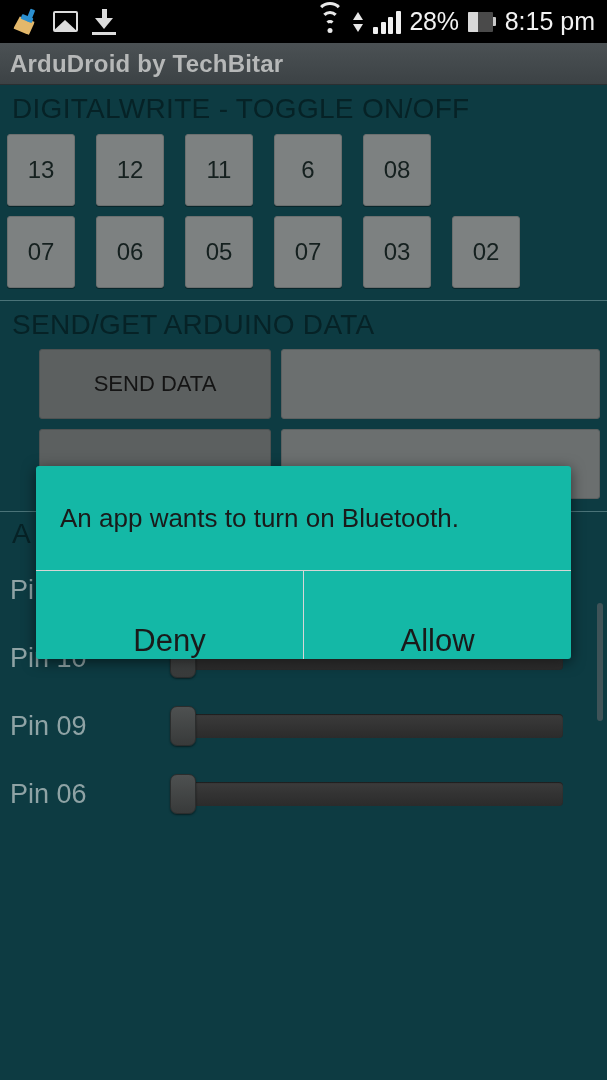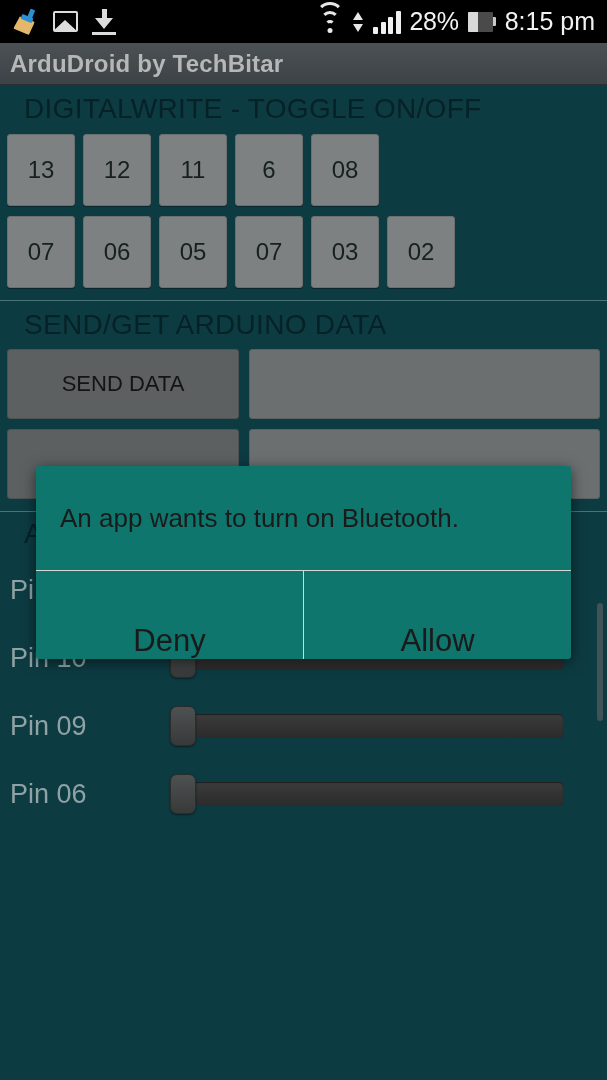--- a/index.html
+++ b/index.html
@@ -116,39 +116,39 @@
     color:#b6b8b8; font-size:24px; font-weight:bold; letter-spacing:0.2px;
   }
 
   
   .app{
     position:absolute; top:85px; left:0; width:607px; height:995px;
     background:#0d3b42;
   }
   .section-title{
     color:#062226; font-size:28px; letter-spacing:0.3px;
-    padding-left:24px; line-height:1;
+    padding-left:12px; line-height:1;
   }
   .hrule{ height:1px; background:#4a7378; width:100%; }
 
-  .pinrow{ display:flex; padding:0 7px; gap:8px; }
+  .pinrow{ display:flex; padding:0 7px; gap:21px; }
   .pinbtn{
     width:68px; height:72px; background:#7d8181;
     border:1px solid #6b6f6f; border-radius:3px;
     display:flex; align-items:center; justify-content:center;
     color:#15201f; font-size:24px;
     box-shadow:0 1px 0 rgba(0,0,0,.35);
   }
 
   .datarow{ display:flex; padding:0 7px; gap:10px; }
   .senddata-btn{
     width:232px; height:70px; background:#5c6060;
     border:1px solid #4e5252; border-radius:3px;
     display:flex; align-items:center; justify-content:center;
-    color:#141414; font-size:22px;
+    color:#141414; font-size:22px;margin-left:32px;
   }
   .datafield{
     flex:1; height:70px; background:#6b6f6f;
     border:1px solid #5c6060; border-radius:3px;
   }
 
   .slider-row{
     display:flex; align-items:center; height:68px; padding:0 10px;
   }
   .slider-label{
@@ -170,21 +170,21 @@
   
   .scrollbar{
     position:absolute; right:4px; width:6px; background:#3f5358;
     border-radius:3px;
   }
 
   
   .scrim{ position:absolute; inset:0; background:transparent; }
   .dialog{
     position:absolute; left:36px; top:466px; width:535px; height:193px;
-    background:#0f766e; border-radius:3px;
+    background:#14b8a6; border-radius:3px;
     box-shadow:0 3px 14px rgba(0,0,0,.55);
     display:flex; flex-direction:column;
   }
   .dialog-msg{
     flex:1; display:flex; align-items:center;
     padding:0 24px; color:#1a1a1a; font-size:26px;
   }
   .dialog-divider{ height:1px; background:#d6d6d6; }
   .dialog-actions{ height:88px; display:flex; }
   .dialog-btn{

